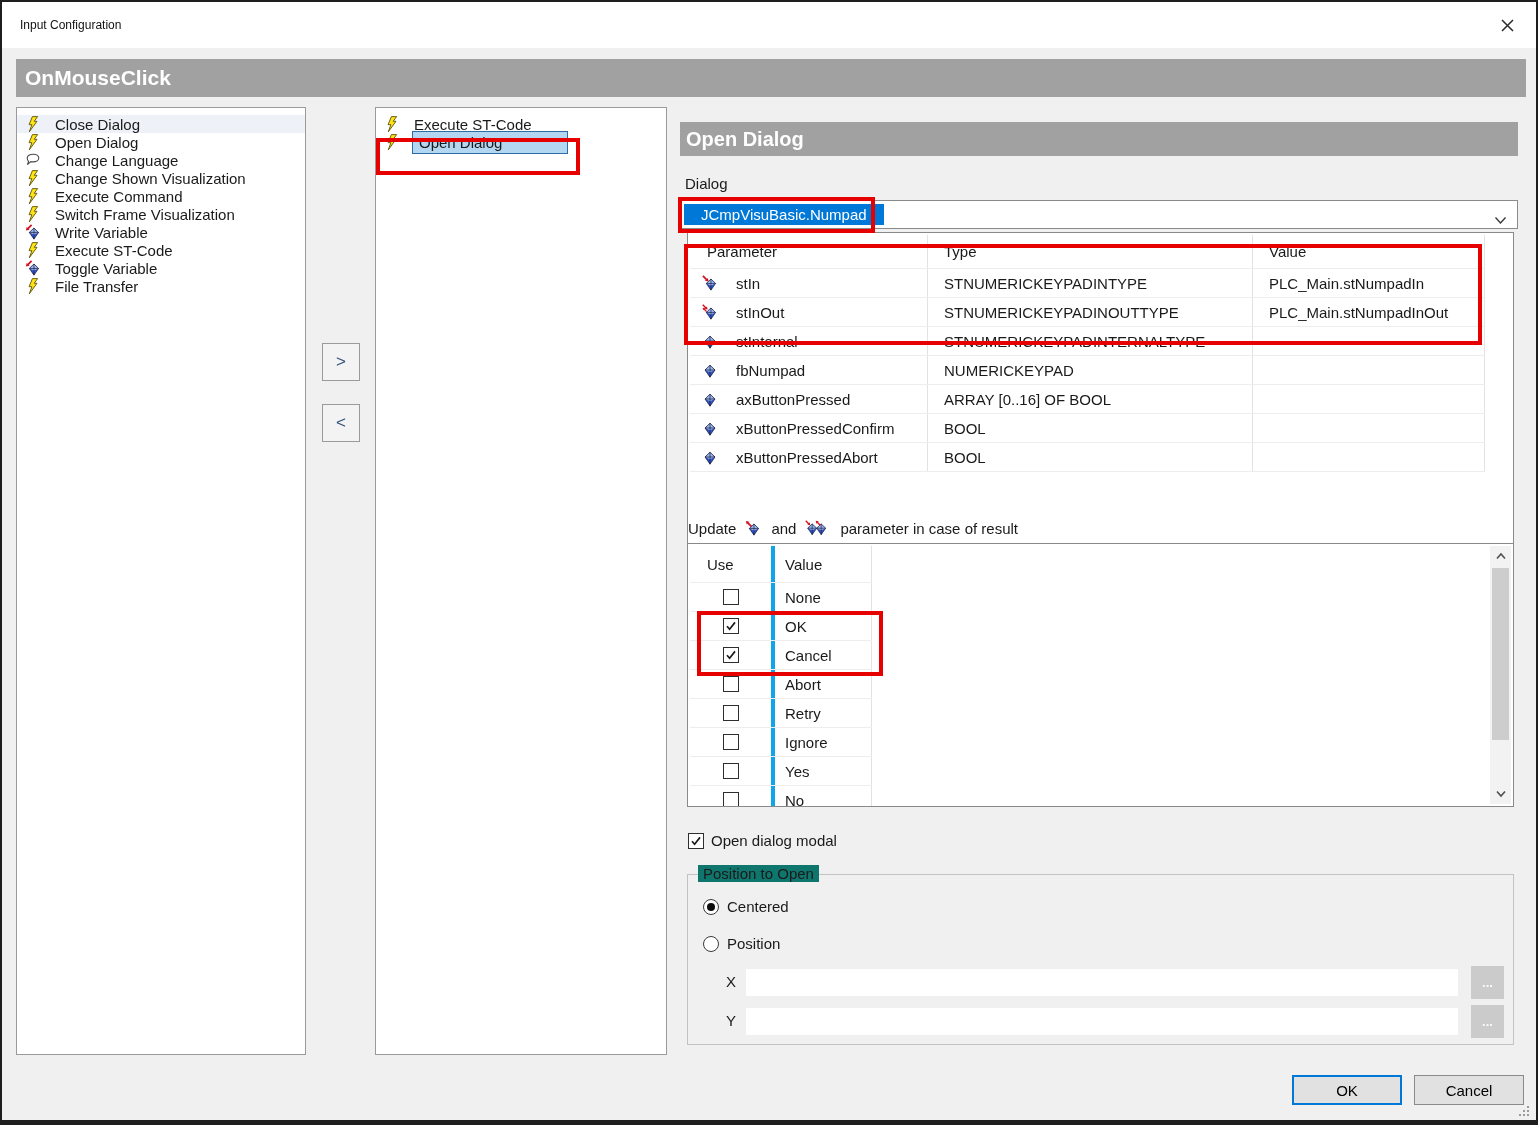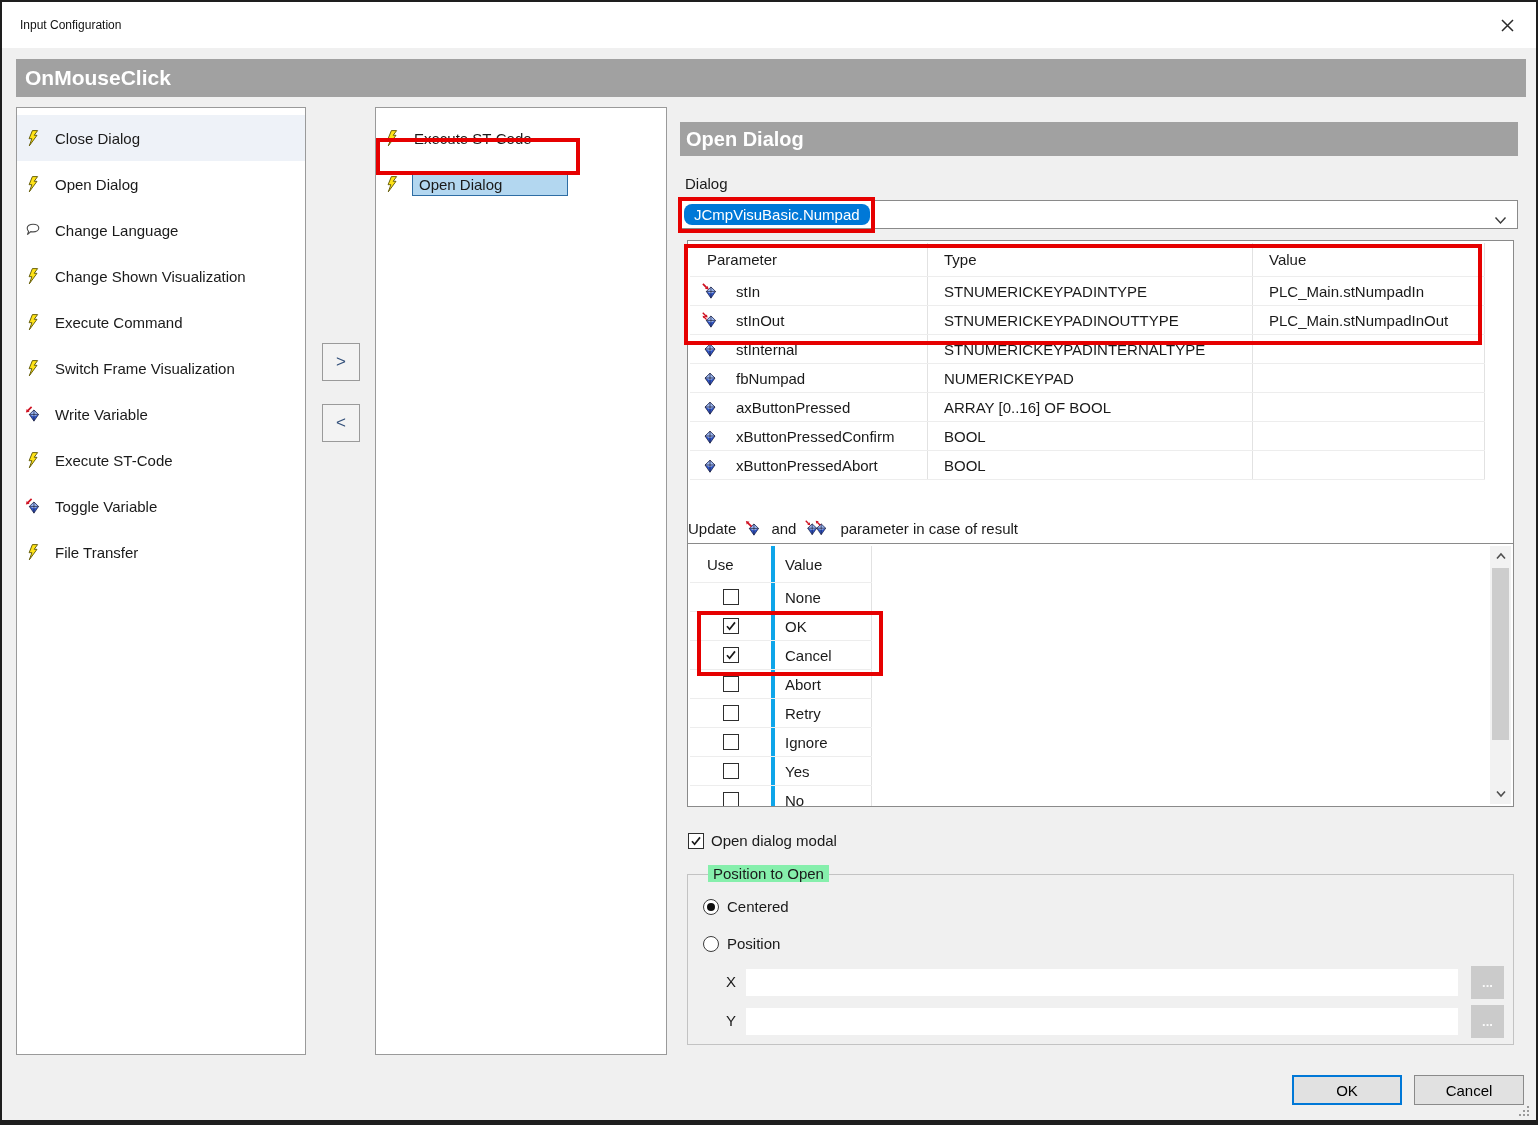--- a/index.html
+++ b/index.html
@@ -18,41 +18,41 @@
   
   .band { position:absolute; background:#a1a1a1; color:#ffffff; font-weight:bold;
           display:flex; align-items:center; }
   .band.event { left:14px; top:57px; width:1510px; height:38px; font-size:21px; padding-left:9px; }
   .band.detail { left:678px; top:120px; width:838px; height:34px; font-size:20px; padding-left:6px; }
 
   
   .panel { position:absolute; background:#ffffff; border:1px solid #9a9a9a; overflow:hidden; }
   .panel.left  { left:14px;  top:105px; width:290px; height:948px; padding-top:7px; }
   .panel.mid   { left:373px; top:105px; width:292px; height:948px; padding-top:7px; }
-  .list-item { height:46px; display:flex; align-items:center; padding-left:8px; gap:13px; cursor:default; }
+  .list-item { height:18px; display:flex; align-items:center; padding-left:8px; gap:13px; cursor:default; }
   .list-item.hl { background:#eef2f8; }
   .list-item .ic { width:17px; height:17px; display:inline-flex; align-items:center; justify-content:center; flex:0 0 17px; }
   .list-item .sel-label { background:#b3d7f0; border:1.5px solid #2e6da4; padding:2px 6px;
                           width:156px; margin-left:-2px; }
 
   
   .xfer { position:absolute; left:320px; width:38px; height:38px; background:#f3f3f3;
           border:1px solid #9a9a9a; font-size:17px; color:#33507a; cursor:pointer;
           display:flex; align-items:center; justify-content:center; font-family:"Liberation Sans",sans-serif; }
   .xfer.right { top:341px; } .xfer.left { top:402px; }
 
   
   .dlg-label { position:absolute; left:683px; top:173px; }
   .combo { position:absolute; left:678px; top:198px; width:838px; height:29px; background:#fff;
            border:1px solid #8a8a8a; display:flex; align-items:center; cursor:pointer; }
-  .combo .val { background:#0078d7; color:#fff; padding:2px 10px; margin-left:3px;border-radius:8px; }
+  .combo .val { background:#0078d7; color:#fff; padding:2px 17px; margin-left:3px; }
   .combo .arrow { position:absolute; right:10px; top:10px; }
 
   
-  .param-box { position:absolute; left:685px; top:238px; width:827px; height:322px;
+  .param-box { position:absolute; left:685px; top:230px; width:827px; height:322px;
                background:#fff; border:1px solid #8a8a8a;text-align:right; }
   .param-table { position:absolute; left:2px; top:2px; width:795px; }
   .p-row { display:flex; height:29px; align-items:stretch; border-bottom:1px solid #ededed; }
   .p-row.head { height:34px; }
   .p-c1 { width:238px; border-right:1px solid #e2e2e2; display:flex; align-items:center; }
   .p-c2 { width:325px; border-right:1px solid #e2e2e2; display:flex; align-items:center; padding-left:16px; }
   .p-c3 { width:232px; border-right:1px solid #e2e2e2; display:flex; align-items:center; padding-left:16px; }
   .p-row.head .p-c1 { padding-left:17px; }
   .p-row .p-c1 .ic { margin-left:12px; margin-right:17px; width:17px; height:17px; display:inline-flex; }
 
@@ -85,21 +85,21 @@
         align-items:center; justify-content:center; flex:0 0 16px; cursor:pointer; }
   .radio { width:16px; height:16px; border:1.6px solid #3c3c3c; border-radius:50%; background:#fff;
            display:inline-flex; align-items:center; justify-content:center; flex:0 0 16px; cursor:pointer; }
   .radio.sel::after { content:""; width:8px; height:8px; border-radius:50%; background:#0d0d0d; }
 
   .modal-row { position:absolute; left:686px; top:830px; display:flex; align-items:center; gap:7px; }
 
   
   .groupbox { position:absolute; left:685px; top:872px; width:827px; height:171px;
               border:1px solid #c3c3c3; }
-  .groupbox .gb-title { position:absolute; left:20px; top:-10px; background:#86efac; padding:0 5px;text-align:center; }
+  .groupbox .gb-title { position:absolute; left:10px; top:-10px; background:#0f766e; padding:0 5px;text-align:center; }
   .gb-radio-row { position:absolute; display:flex; align-items:flex-end; gap:8px; }
   .gb-radio-row.centered { left:15px; top:23px; }
   .gb-radio-row.position { left:15px; top:60px; }
   .gb-field-row { position:absolute; left:0; width:100%; height:33px; }
   .gb-field-row.x { top:91px; } .gb-field-row.y { top:130px; }
   .gb-field-row .f-label { position:absolute; left:38px; top:7px; }
   .gb-field-row .f-input { position:absolute; left:58px; top:3px; width:712px; height:27px;
                            background:#fff; border:none; outline:none; font:inherit; padding:0 6px; }
   .gb-field-row .f-btn { position:absolute; left:783px; top:0; width:33px; height:33px; background:#cbcbcb;
                          border:none; color:#fafafa; font-size:13px; font-weight:bold; cursor:pointer;

